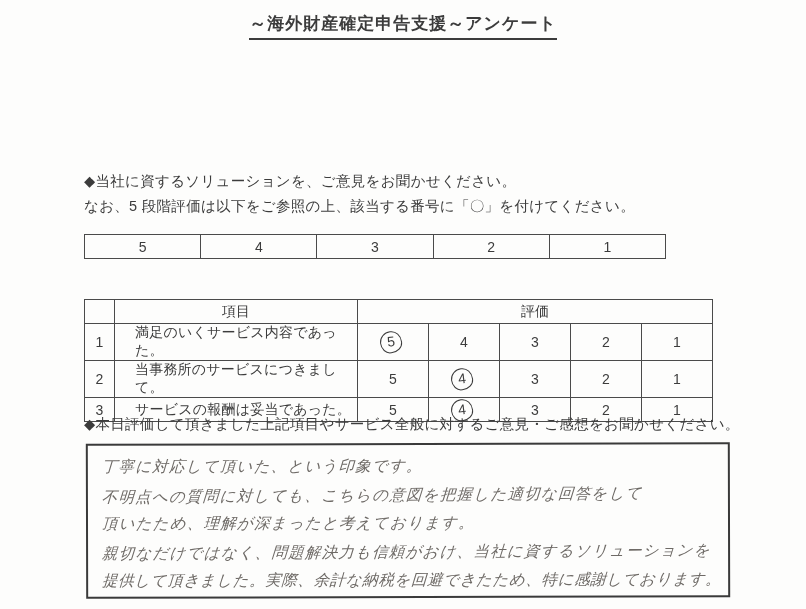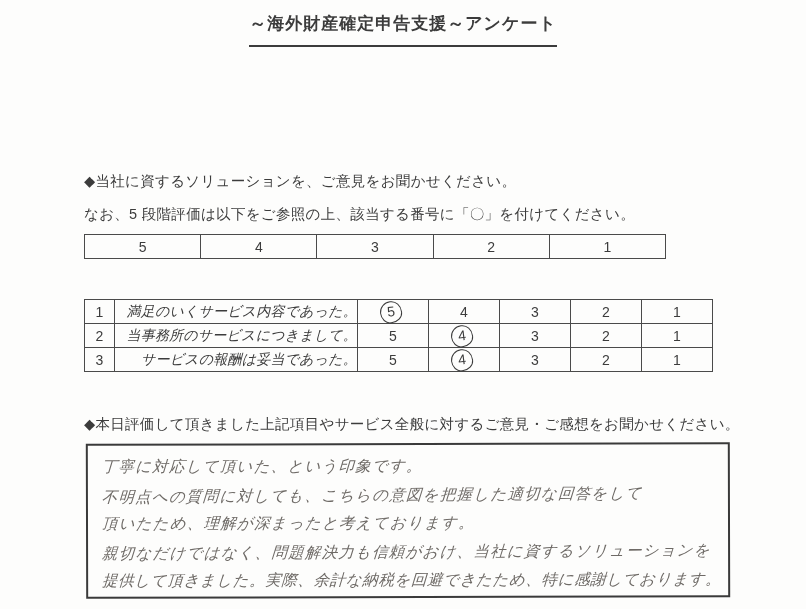--- a/index.html
+++ b/index.html
@@ -10,45 +10,45 @@
     color:#3c3c3c;
     -webkit-font-smoothing:antialiased;
   }
   .doc{position:relative;width:806px;height:609px;overflow:hidden;background:#fdfdfc;}
 
   
   .title-wrap{position:absolute;top:12px;left:0;width:100%;text-align:center;}
   .title{
     display:inline-block;
     font-size:17px;font-weight:bold;letter-spacing:1px;
-    border-bottom:2px solid #3c3c3c;padding-bottom:10px;
+    border-bottom:2px solid #3c3c3c;padding-bottom:3px;
   }
 
   
   .intro{position:absolute;left:68px;top:53px;width:690px;font-size:14.5px;line-height:25.5px;}
   .intro p{margin:0;white-space:pre-line;letter-spacing:0.3px;}
 
   
   .section1{position:absolute;left:84px;top:169px;width:660px;font-size:14.5px;line-height:25px;letter-spacing:0.3px;}
-  .section1 .note{margin-top:8px;}
+  .section1 .note{margin-top:0;}
   .section2{position:absolute;left:84px;top:415px;width:680px;font-size:14.5px;letter-spacing:0.3px;}
 
   
   table{border-collapse:collapse;table-layout:fixed;}
   td,th{border:1px solid #4a4a4a;font-weight:normal;text-align:center;font-size:14px;color:#3c3c3c;padding:0;}
 
   .scale-table{position:absolute;left:84px;top:234px;width:582px;}
   .scale-table td{height:23px;}
 
   .items-table{position:absolute;left:84px;top:299px;width:629px;}
   .items-table td{height:23px;}
   .items-table .col-no{width:30px;}
   .items-table .col-item{width:243px;}
   .items-table .col-rate{width:71px;}
-  .items-table td.item-cell{text-align:right;padding-left:4px;letter-spacing:0.2px;font-style:italic;}
+  .items-table td.item-cell{text-align:left;padding-left:20px;letter-spacing:0.2px;}
 
   
   .circled{
     display:inline-block;
     min-width:20px;height:20px;line-height:19px;
     border:1.6px solid #3a3a3a;
     border-radius:52% 48% 55% 45% / 50% 55% 45% 52%;
     transform:rotate(-7deg) translateX(-2px);
   }
 
@@ -105,20 +105,25 @@
       <col class="col-no">
         <col class="col-item">
       <col class="col-rate">
         <col class="col-rate">
         <col class="col-rate">
         <col class="col-rate">
         <col class="col-rate">
     </colgroup>
     <tbody>
       <tr>
+        <td></td>
+        <td>項目</td>
+        <td colspan="5">評価</td>
+      </tr>
+      <tr>
         <td>1</td>
         <td class="item-cell">満足のいくサービス内容であった。</td>
         <td class="rating-cell"><span class="circled">5</span></td>
         <td class="rating-cell"><span>4</span></td>
         <td class="rating-cell"><span>3</span></td>
         <td class="rating-cell"><span>2</span></td>
         <td class="rating-cell"><span>1</span></td>
       </tr>
       <tr>
         <td>2</td>

